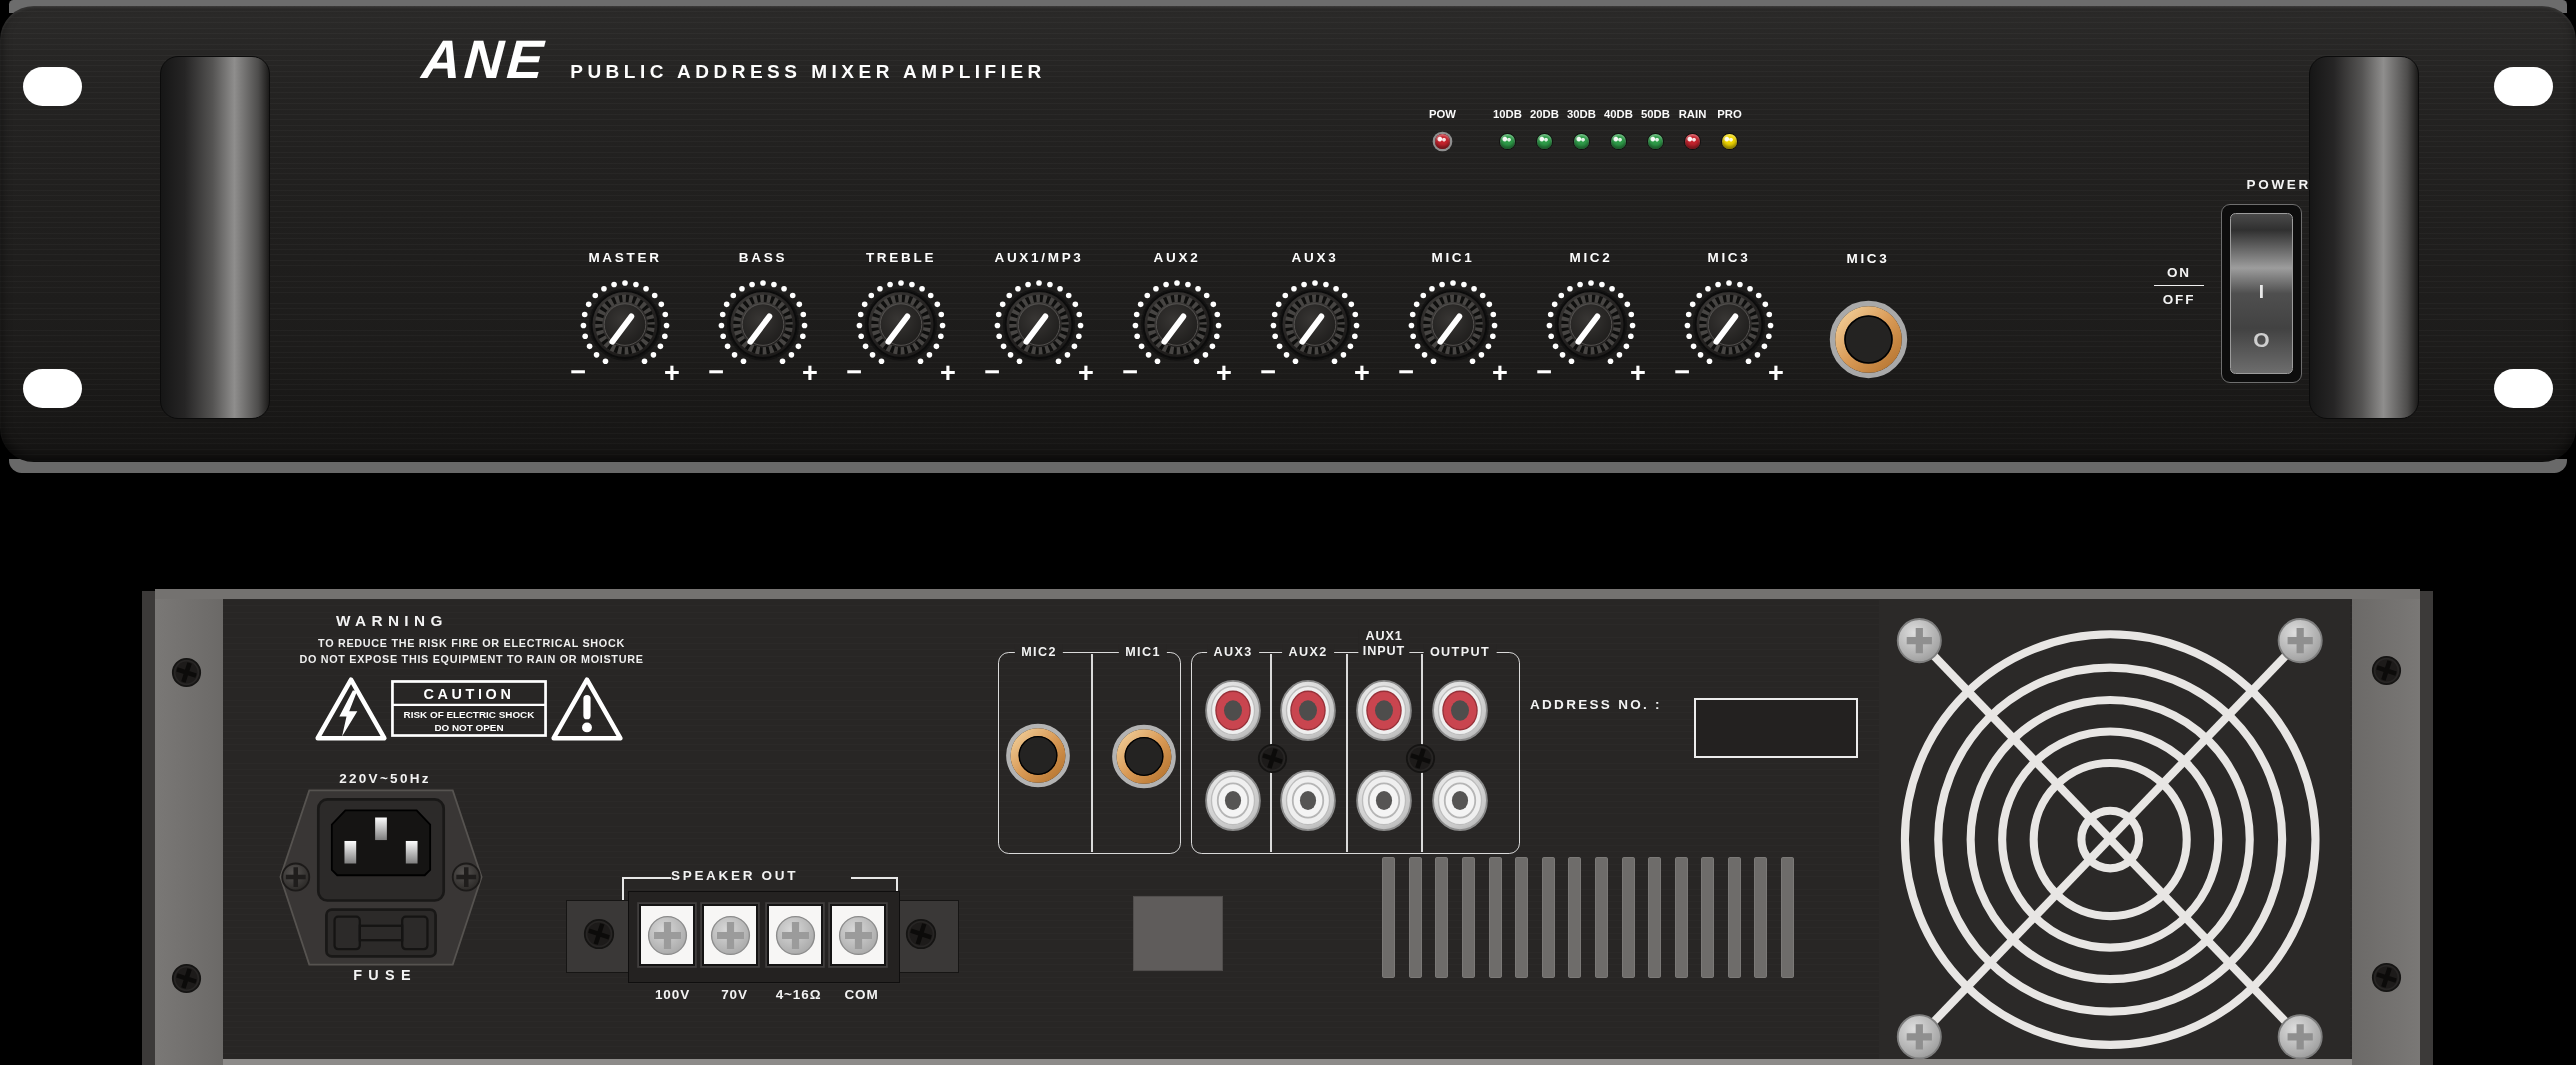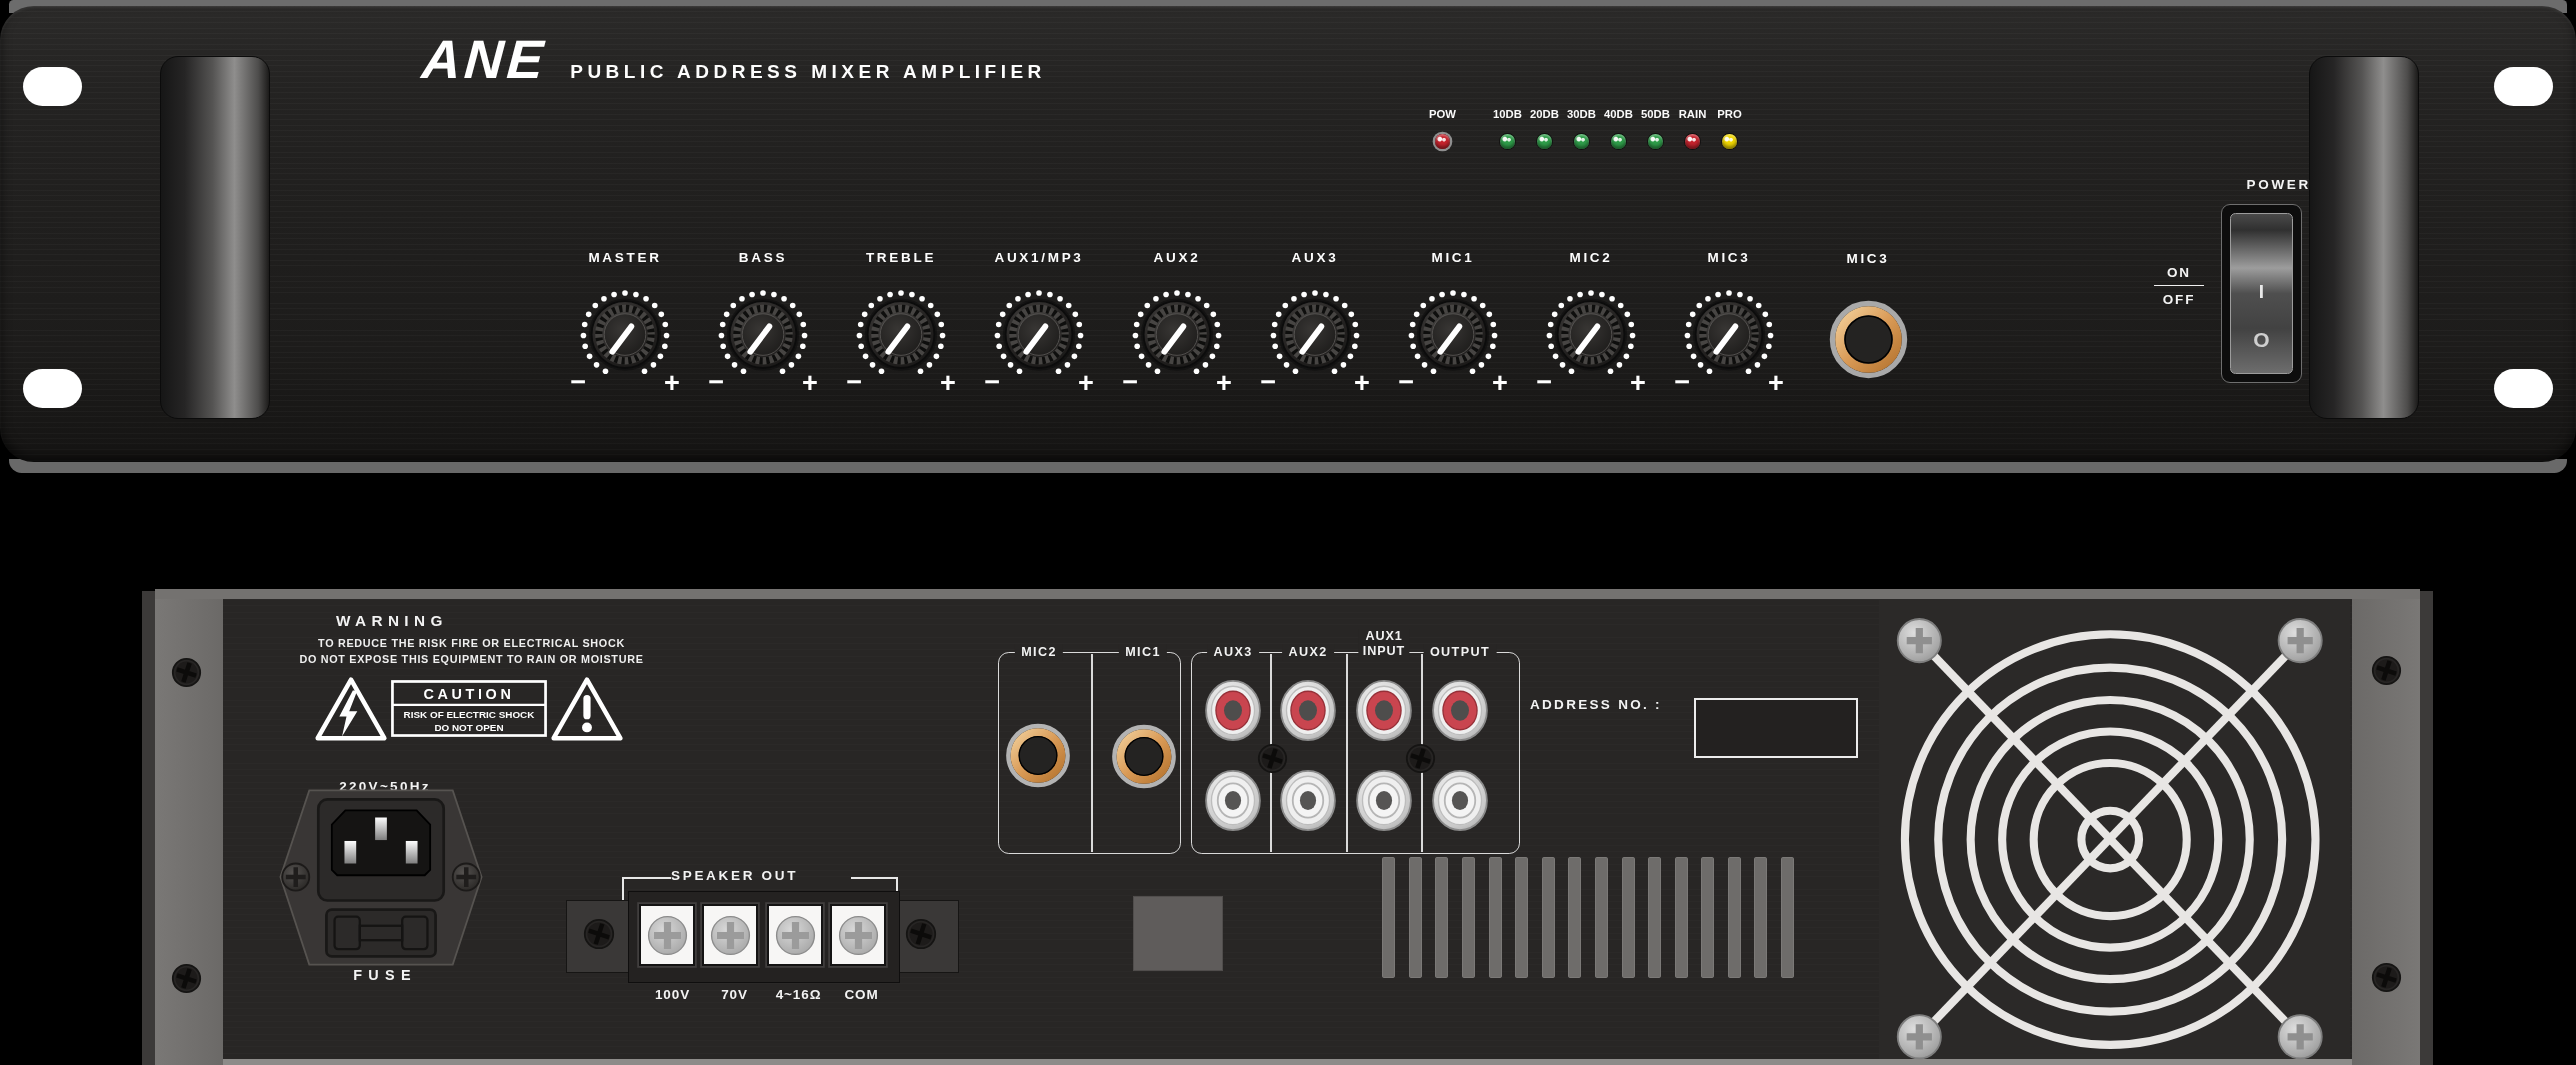--- a/index.html
+++ b/index.html
@@ -26,21 +26,21 @@
   #led-row{position:absolute;left:1424px;top:108px;display:flex;align-items:flex-start;}
   .led{width:37px;display:flex;flex-direction:column;align-items:center;gap:14.4px;}
   .led.first{margin-right:28px;}
   .led-label{font-size:11.3px;font-weight:bold;letter-spacing:0;color:#fafafa;white-space:nowrap;}
   .led-dot{width:14.4px;height:14.4px;border-radius:50%;
     box-shadow:inset 0 -2.7px 3.6px rgba(0,0,0,.45), inset 0 1.8px 1.8px rgba(255,255,255,.35), 0 0 0 0.9px rgba(0,0,0,.55);}
   .led-dot.bezel{box-shadow:inset 0 -2.7px 3.6px rgba(0,0,0,.45), inset 0 1.8px 1.8px rgba(255,255,255,.35),0 0 0 2.3px #8f8f8f;}
 
   #knob-row{position:absolute;left:556px;top:245px;display:flex;}
   .knob-unit{width:138px;display:flex;flex-direction:column;align-items:center;padding-top:5.4px;}
-  .knob-label{font-size:13.5px;line-height:16px;font-weight:bold;letter-spacing:2.7px;color:#fdfdfd;margin-bottom:18px;white-space:nowrap;}
+  .knob-label{font-size:13.5px;line-height:16px;font-weight:bold;letter-spacing:2.7px;color:#fdfdfd;margin-bottom:8px;white-space:nowrap;}
   .knob-holder{width:112px;height:112px;}
 
   .jack-unit{position:absolute;left:1805px;top:251px;width:126px;display:flex;flex-direction:column;align-items:center;}
   .jack-label{font-size:13.5px;line-height:16px;font-weight:bold;letter-spacing:2.7px;color:#fdfdfd;margin-bottom:23.4px;}
 
   .power-label{position:absolute;left:2210px;top:177px;width:101px;text-align:right;font-size:13.5px;font-weight:bold;letter-spacing:2.7px;}
   .power-frame{position:absolute;left:2221px;top:204px;width:79px;height:177px;background:#0d0d0d;border:1.8px solid #6f6f6f;border-radius:9px;}
   .rocker{position:absolute;left:8px;top:8px;right:8px;bottom:8px;border-radius:5.4px;border:1.8px solid #9c9c9c;overflow:hidden;
     background:linear-gradient(180deg,#4a4a4a 0%,#303030 10%,#9d9d9d 34%,#4f4f4f 50%,#424242 72%,#6d6d6d 100%);}
   .rocker .sym-i{position:absolute;left:0;right:0;top:42%;text-align:center;font-size:19px;font-weight:bold;color:#e9e9e9;}
@@ -57,21 +57,21 @@
   .rp-topstrip{position:absolute;left:12.6px;right:12.6px;top:0;height:10px;background:#747270;}
   .rp-botstrip{position:absolute;left:81px;right:81px;bottom:0;height:7.2px;background:#8d8b89;}
   .rp-body{position:absolute;left:81px;right:81px;top:10px;bottom:7.2px;
     background:
       repeating-linear-gradient(180deg,rgba(255,255,255,.015) 0 0.9px,rgba(0,0,0,0) 0.9px 6.3px),
       #282625;}
   .fan-plate{position:absolute;left:1737px;top:10px;width:471px;height:460px;background:#2b2928;}
 
   .warn-title{position:absolute;left:194px;top:23.4px;width:270px;font-size:15.3px;font-weight:bold;letter-spacing:5.4px;}
   .warn-line{position:absolute;left:131px;width:397px;text-align:center;font-size:10.8px;font-weight:bold;letter-spacing:0.7px;color:#efefef;}
-  .mains-label{position:absolute;left:135px;top:190px;width:216px;text-align:center;font-size:13.5px;font-weight:bold;letter-spacing:2.3px;}
+  .mains-label{position:absolute;left:135px;top:182px;width:216px;text-align:center;font-size:13.5px;font-weight:bold;letter-spacing:2.3px;}
   .fuse-label{position:absolute;left:135px;top:378px;width:216px;text-align:center;font-size:14.4px;font-weight:bold;letter-spacing:6.3px;}
 
   .sp-title{position:absolute;left:529px;top:279px;width:180px;font-size:13.5px;font-weight:bold;letter-spacing:2.7px;}
   .sp-line{position:absolute;background:#e8e8e8;}
   .sp-block{position:absolute;left:486px;top:302px;width:270px;height:90px;background:#242221;border:1.8px solid #0f0e0e;}
   .sp-tab{position:absolute;top:311px;width:65px;height:71px;background:#3a3837;border:0.9px solid #161514;}
   .sp-term{position:absolute;top:315px;width:52px;height:58px;background:#f7f6f5;border:2.7px solid #141313;box-shadow:0 0 0 1.8px #403e3d;
            display:flex;align-items:center;justify-content:center;}
   .sp-label{position:absolute;top:398px;width:81px;text-align:center;font-size:13.5px;font-weight:bold;letter-spacing:0.9px;}
 

